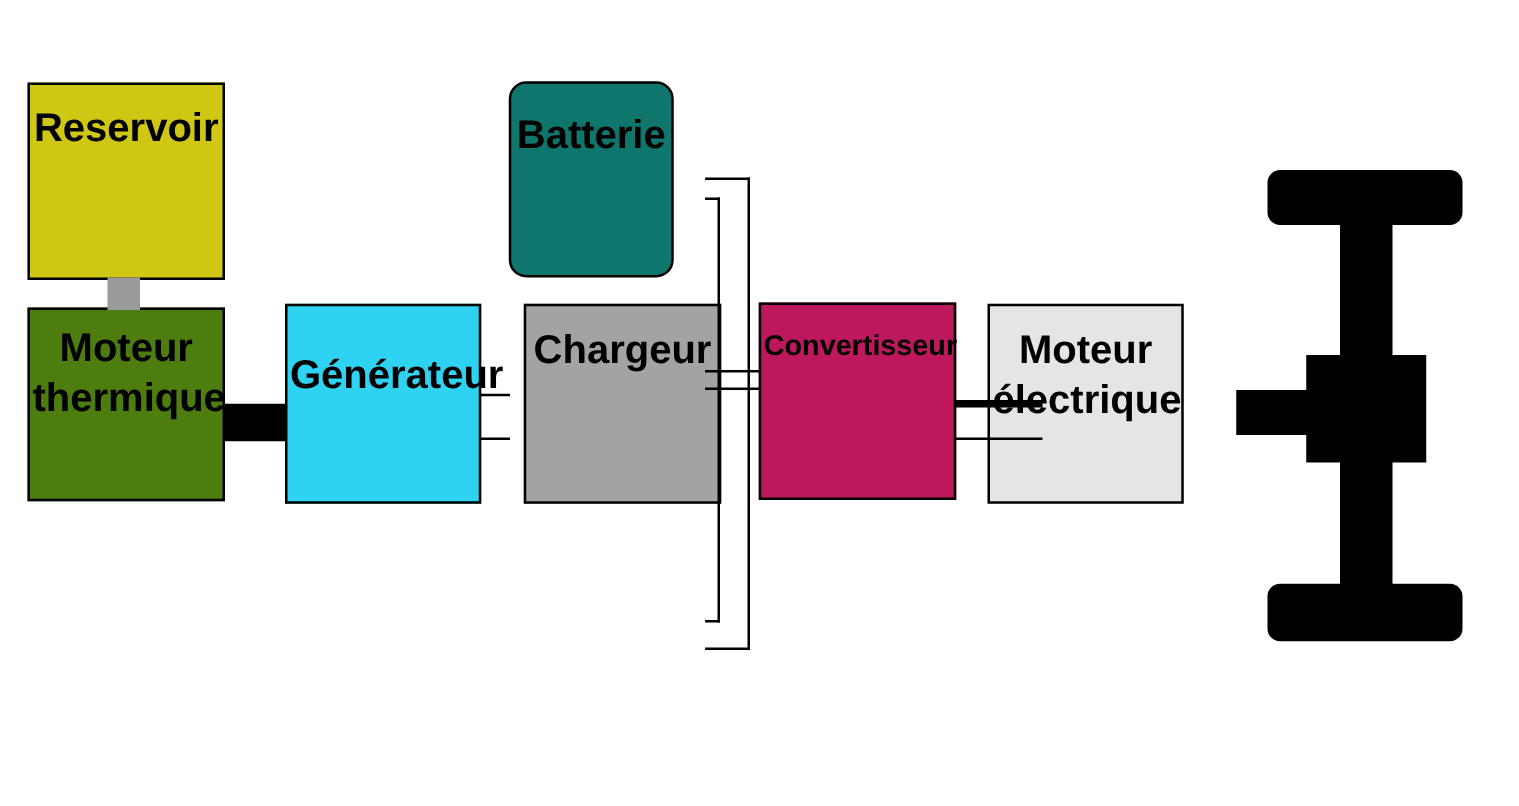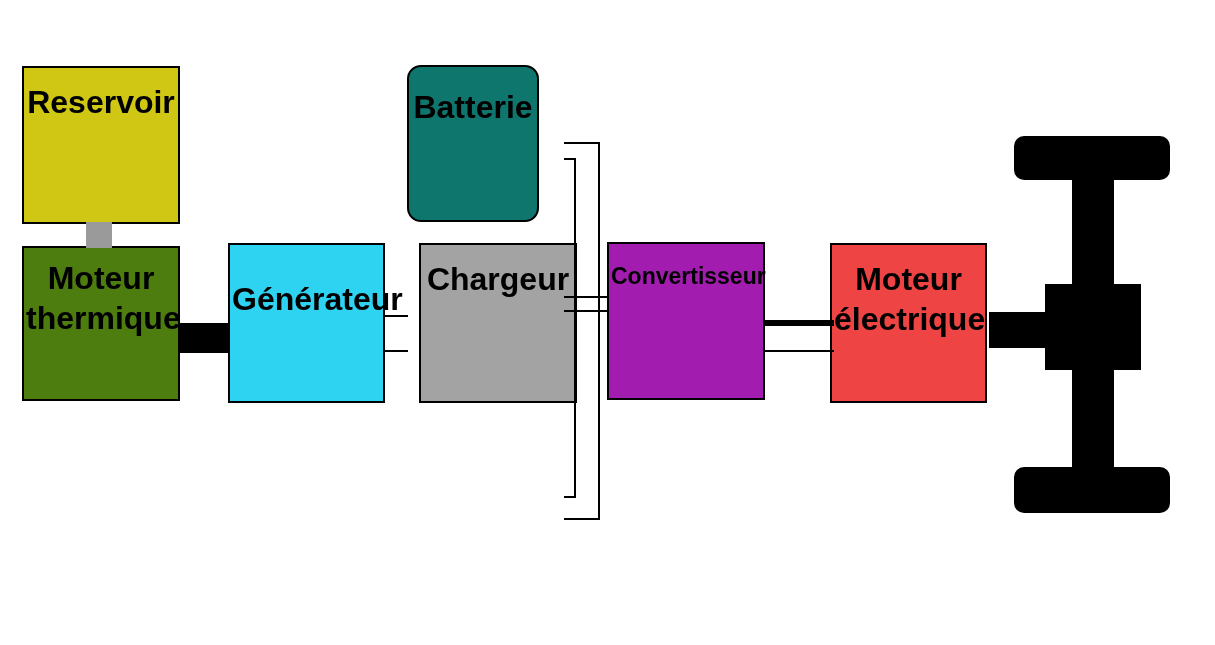--- a/index.html
+++ b/index.html
@@ -20,22 +20,22 @@
     line-height:1.25;
     text-align:center;
     padding:14px 2px 0 2px;
   }
   .blk-reservoir       {left:22px;  top:66px;  width:158px; height:158px; background:#cfc713; text-align:center; padding-top:14px;}
   .blk-moteur-thermique{left:22px;  top:246px; width:158px; height:155px; background:#4d7c0f; padding-top:10px;}
   .blk-generateur      {left:228px; top:243px; width:157px; height:160px; background:#2ed3f2; padding-top:34px;}
   .blk-batterie        {left:407px; top:65px;  width:132px; height:157px; background:#0f766e; padding-top:20px;border-radius:14px;}
   .blk-chargeur        {left:407px; top:243px; width:158px; height:160px; background:#a3a3a3; margin-left:12px;}
   .blk-volant          {left:407px; top:425px; width:158px; height:160px; background:#4cd438; padding-top:18px;}
-  .blk-convertisseur   {left:607px; top:242px; width:158px; height:158px; background:#a21caf; padding-top:18px; font-size:23px;}
-  .blk-moteur-electrique{left:830px;top:243px; width:157px; height:160px; background:#ef4444; padding-top:14px;}
+  .blk-convertisseur   {left:607px; top:242px; width:158px; height:158px; background:#be185d; padding-top:18px; font-size:23px;}
+  .blk-moteur-electrique{left:790px;top:243px; width:157px; height:160px; background:#e5e5e5; padding-top:14px;}
 
   .line{position:absolute; background:#000;}
   
   .pipe-fuel       {left:86px;  top:222px; width:26px;  height:26px; background:#9a9a9a;}
   
   .shaft-thermique {left:179px; top:323px; width:50px;  height:30px;}
   
   .w-gc-1 {left:384px; top:315px; width:24px; height:2px;}
   .w-gc-2 {left:384px; top:350px; width:24px; height:2px;}
   

